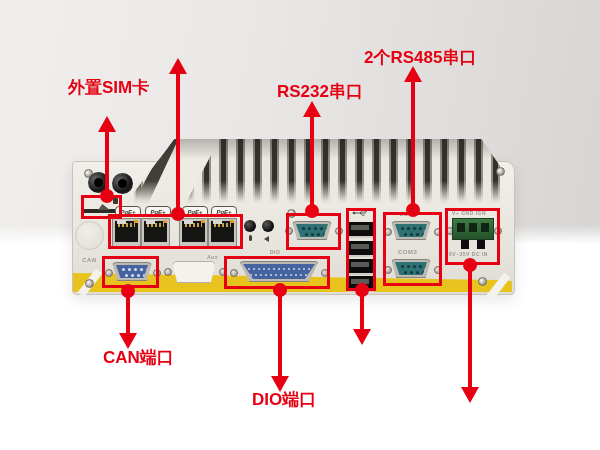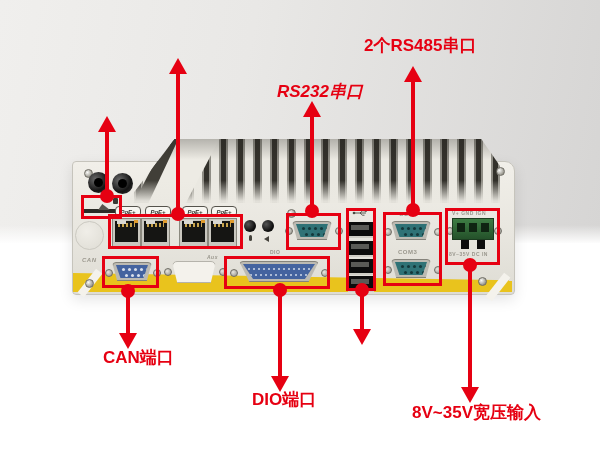--- a/index.html
+++ b/index.html
@@ -295,19 +295,19 @@
   <div class="tri-up" style="left:98px;top:116px;"></div>
   <div class="tri-up" style="left:169px;top:58px;"></div>
   <div class="tri-up" style="left:303px;top:101px;"></div>
   <div class="tri-up" style="left:404px;top:66px;"></div>
   <div class="tri-down" style="left:119px;top:333px;"></div>
   <div class="tri-down" style="left:271px;top:376px;"></div>
   <div class="tri-down" style="left:353px;top:329px;"></div>
   <div class="tri-down" style="left:461px;top:387px;"></div>
 
   <div class="rlabel" style="left:68px;top:78px;">
-  </div>
-  <div class="rlabel" style="left:277px;top:82px;font-style:italic;">RS232串口</div>
-  <div class="rlabel" style="left:364px;top:36px;">2个RS485串口</div>
+    <div>外置SIM卡</div>
+  </div>
+  <div class="rlabel" style="left:277px;top:82px;">RS232串口</div>
+  <div class="rlabel" style="left:364px;top:48px;">2个RS485串口</div>
   <div class="rlabel" style="left:252px;top:390px;">DIO端口</div>
   <div class="rlabel" style="left:103px;top:348px;">CAN端口</div>
-  <div class="rlabel" style="left:412px;top:403px;">8V~35V宽压输入</div>
 </div>
 
 </body></html>

